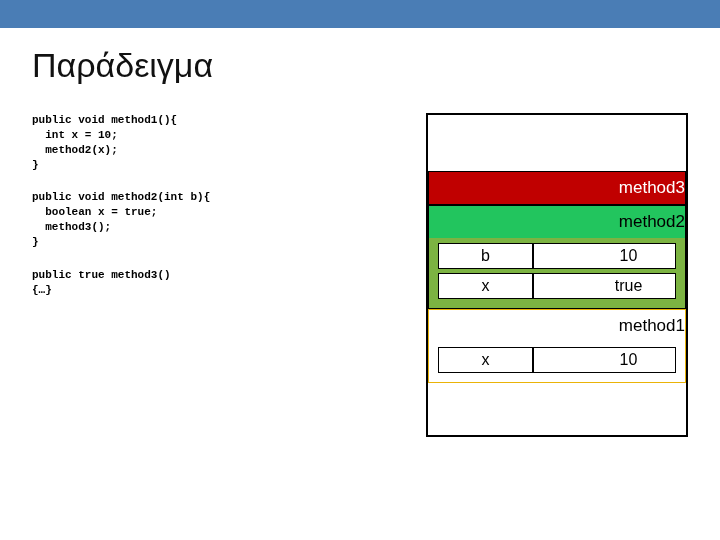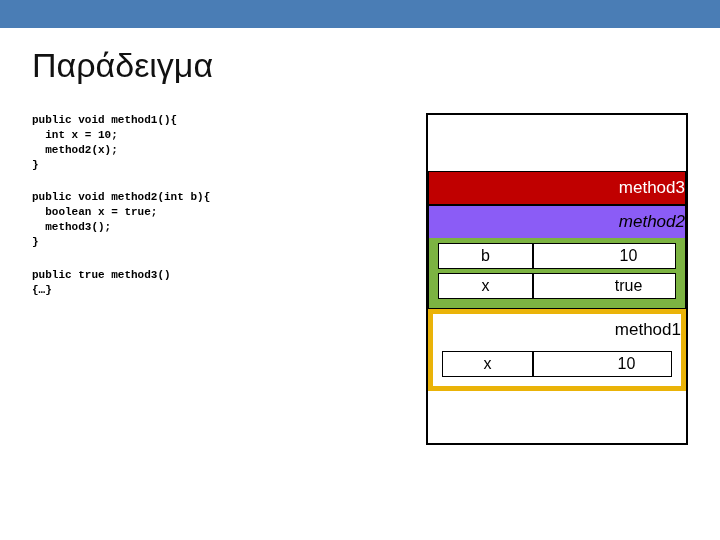--- a/index.html
+++ b/index.html
@@ -11,22 +11,22 @@
   .left { flex: 1; padding-right: 8px; }
   pre.code { font-family: "Courier New", monospace; font-size: 11px; line-height: 1.35; font-weight: bold; white-space: pre; color: #000; }
   .code-block { margin-bottom: 18px; }
   .right { width: 262px; }
   .stack-outer { border: 2px solid #000; background: #fff; }
   .empty-top { height: 56px; }
   .frame { padding: 0; }
   .frame-header { text-align: right; font-size: 17px; padding: 6px 0; font-family: Arial, sans-serif; }
   .red-frame .frame-header { background: #c00000; color: #fff; border: 1px solid #000; }
   .green-frame { background: #7cb342; border: 1px solid #000; }
-  .green-frame .frame-header { background: #8b5cf6; color: #000; font-style: italic; }
-  .white-frame { background: #fff; border: 5px solid #eab308; }
+  .green-frame .frame-header { background: #22c55e; color: #000; }
+  .white-frame { background: #fff; border: 1px solid #eab308; }
   .white-frame .frame-header { background: #fff; color: #000; }
   .vars { padding: 5px 9px 9px 9px; }
   .var-row { display: flex; margin-bottom: 4px; }
   .var-row:last-child { margin-bottom: 0; }
   .var-name, .var-val { border: 1px solid #000; background: #fff; padding: 3px 0; font-size: 16px; text-align: center; }
   .var-name { flex: 1; }
   .var-val { flex: 1; padding-left: 48px; }
   .empty-bottom { height: 52px; }
   .red-frame { border: 0; }
 </style>

